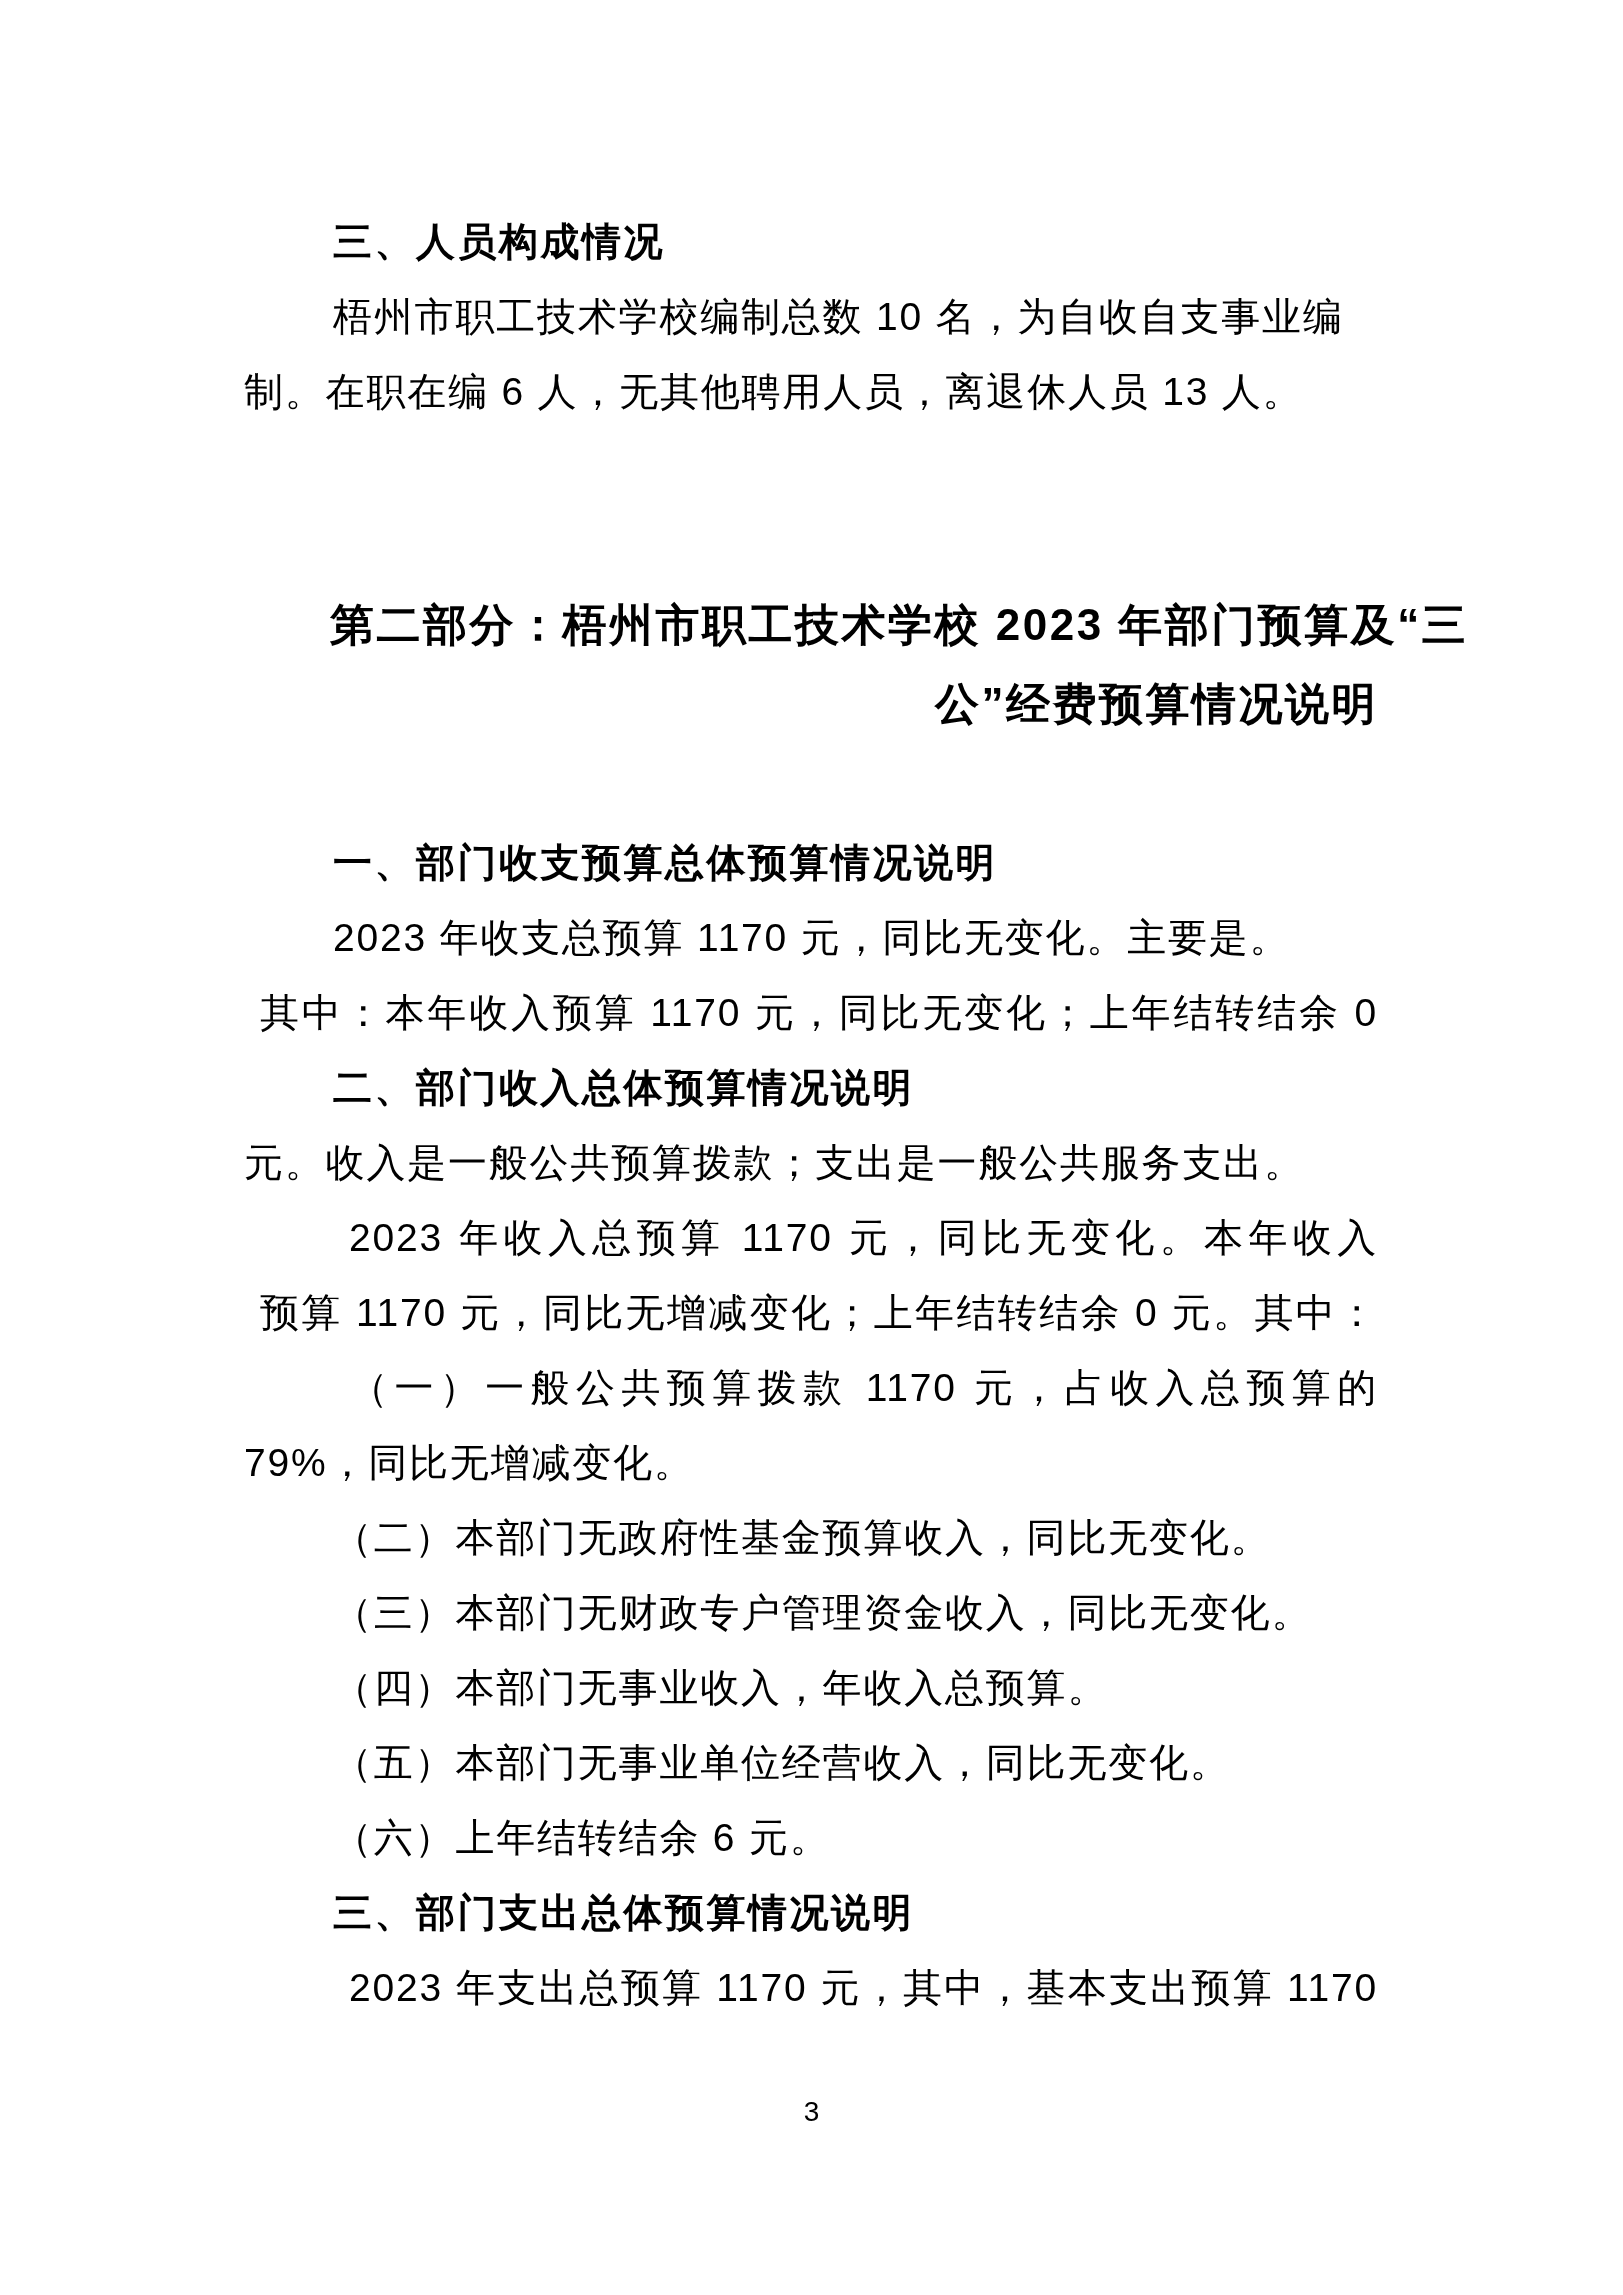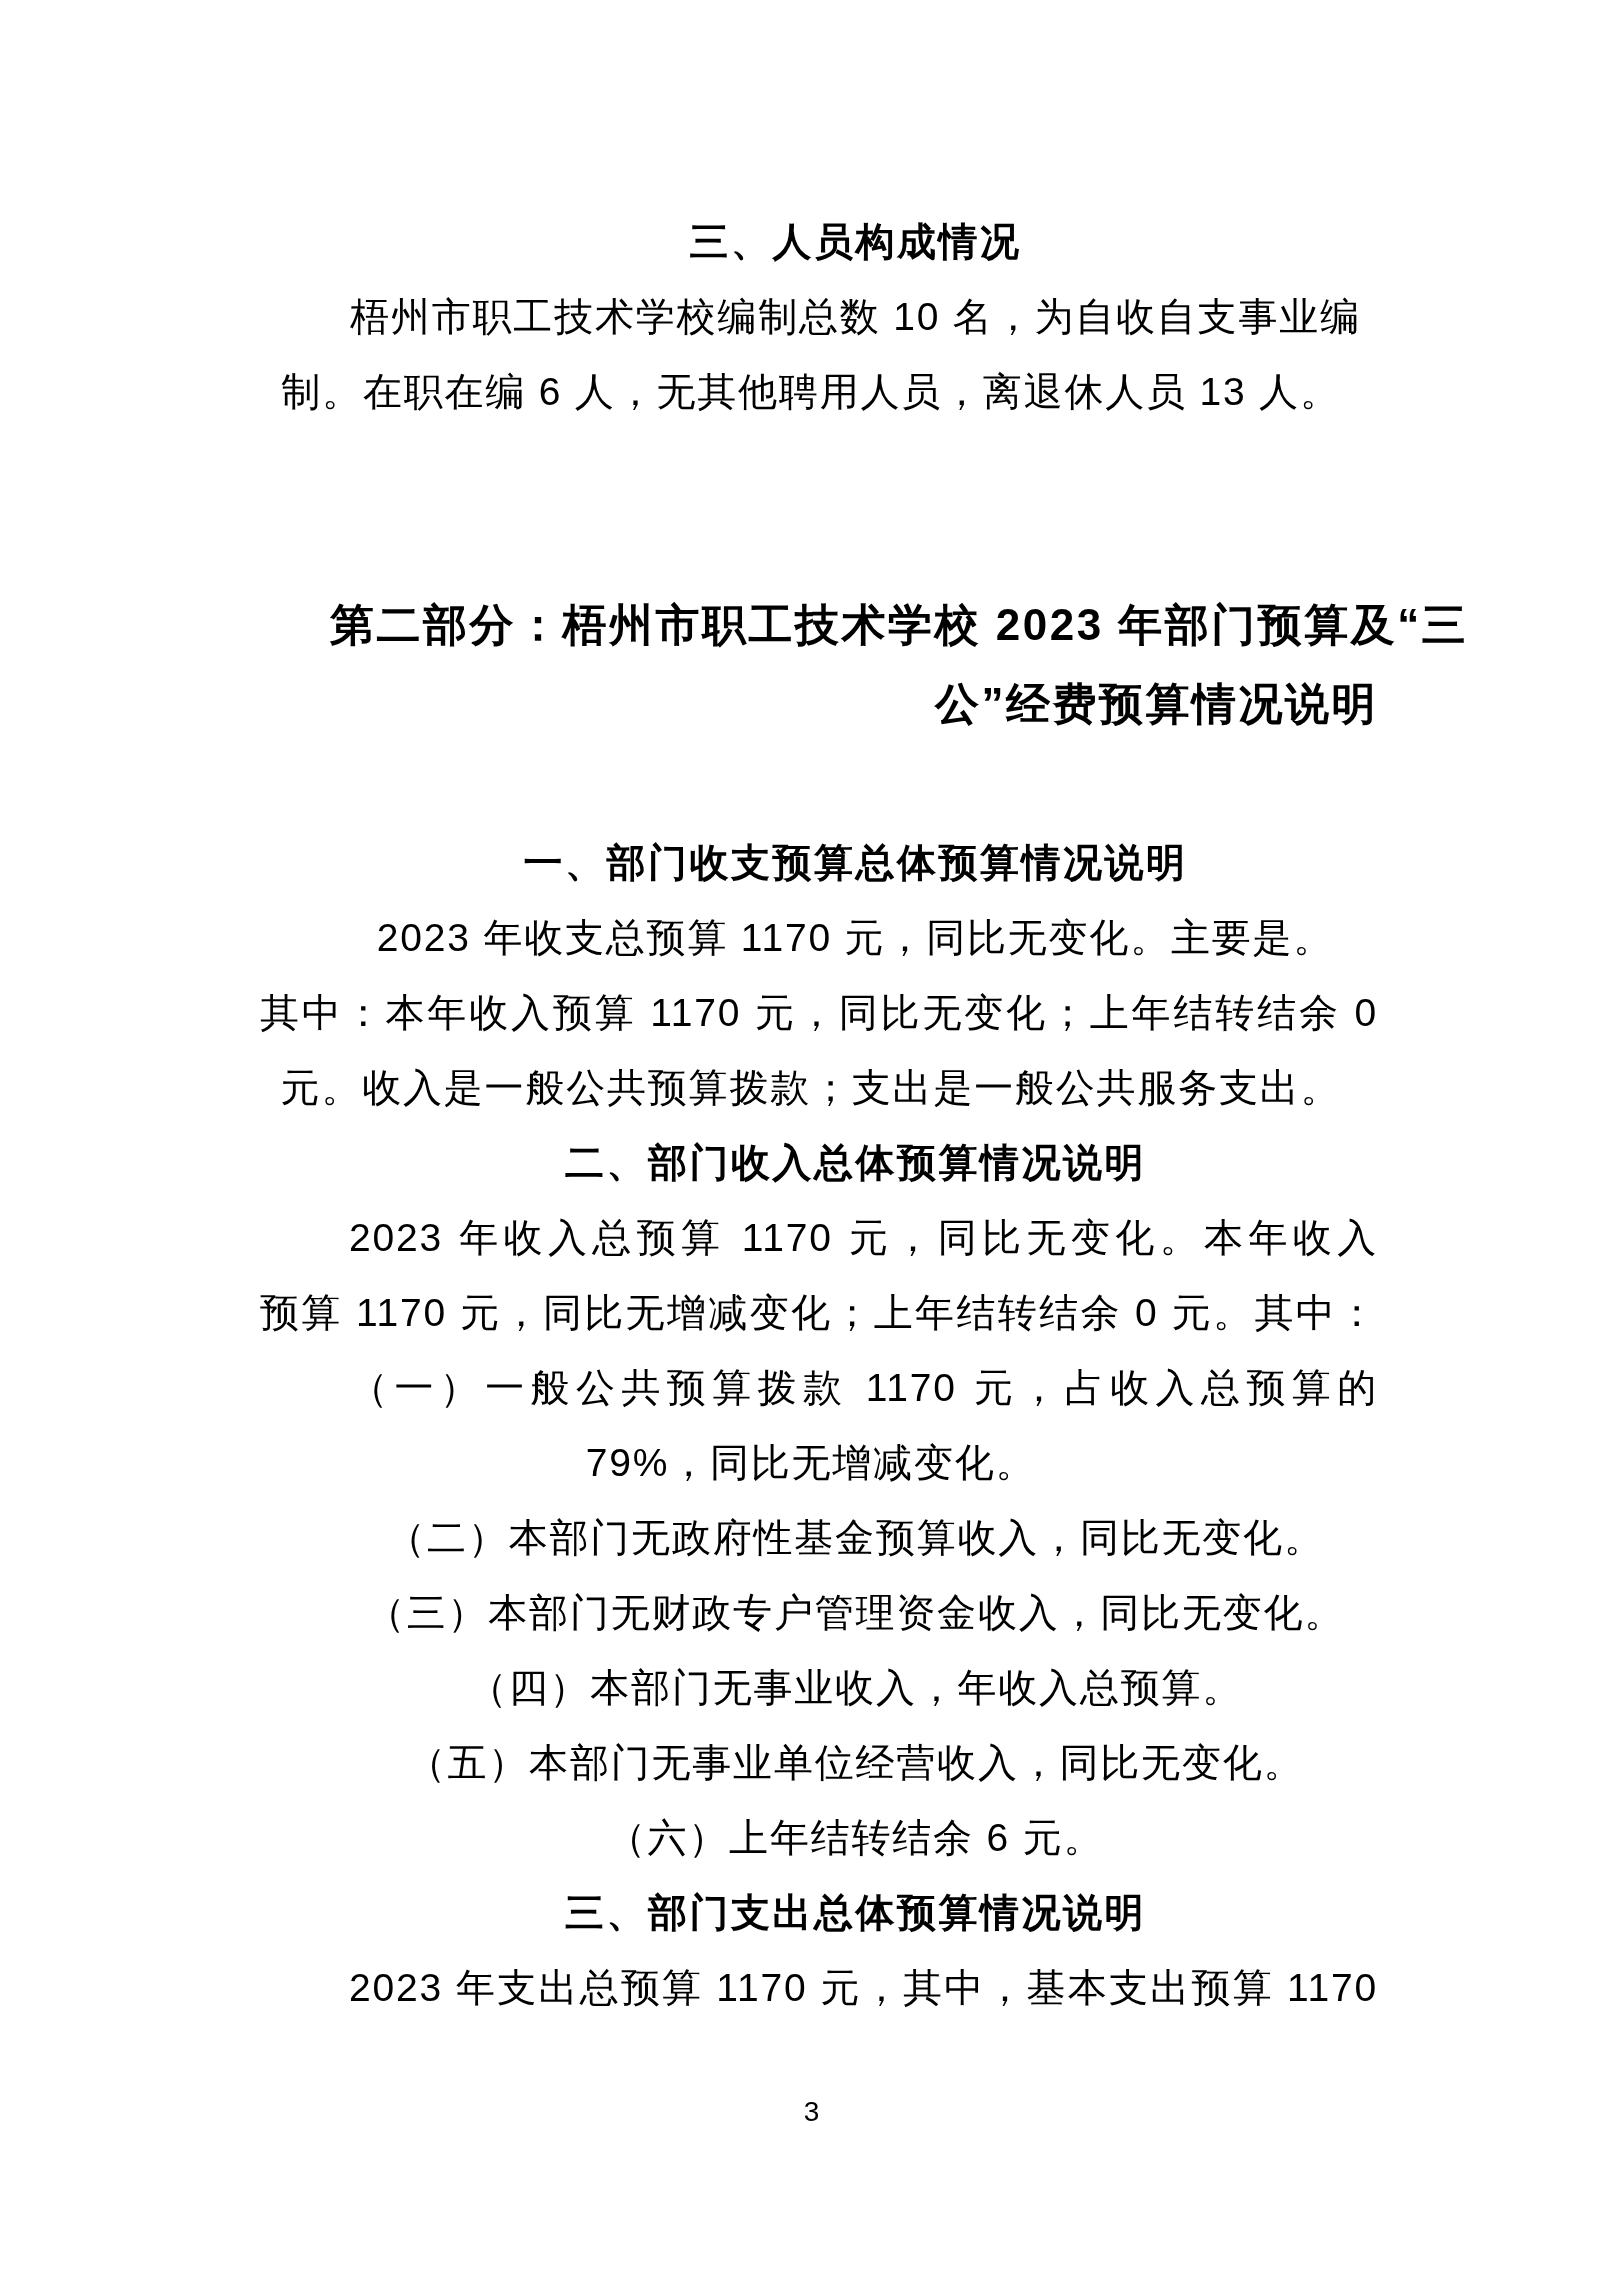--- a/index.html
+++ b/index.html
@@ -19,21 +19,20 @@
   }
   .line{
     height:75px;
     line-height:75px;
     font-size:39px;
     letter-spacing:1.8px;
     white-space:nowrap;
     color:#000;
     
     font-family:"Liberation Sans", serif;
-    text-align:center;
   }
   .line.h{
     font-weight:700;
     font-family:"Liberation Sans", sans-serif; 
     letter-spacing:2.5px;
   }
   .line.first{ padding-left:89px; }         
   .line.full{ text-align:justify; text-align-last:justify;margin-left:16px; } 
   .big{ margin-top:156px; margin-bottom:82px; }
   .big .line{
@@ -69,22 +68,22 @@
         <div class="line">制。在职在编 6 人，无其他聘用人员，离退休人员 13 人。</div>
       </div>
     <div class="big">
         <div class="line first">第二部分：梧州市职工技术学校 2023 年部门预算及“三</div>
         <div class="line">公”经费预算情况说明</div>
       </div>
     <div>
         <div class="line h first">一、部门收支预算总体预算情况说明</div>
         <div class="line first">2023 年收支总预算 1170 元，同比无变化。主要是。</div>
         <div class="line full">其中：本年收入预算 1170 元，同比无变化；上年结转结余 0</div>
+        <div class="line h first">二、部门收入总体预算情况说明</div>
         <div class="line">元。收入是一般公共预算拨款；支出是一般公共服务支出。</div>
-        <div class="line h first">二、部门收入总体预算情况说明</div>
         <div class="line first full">2023 年收入总预算 1170 元，同比无变化。本年收入</div>
         <div class="line full">预算 1170 元，同比无增减变化；上年结转结余 0 元。其中：</div>
         <div class="line first full">（一）一般公共预算拨款 1170 元，占收入总预算的</div>
         <div class="line">79%，同比无增减变化。</div>
         <div class="line first">（二）本部门无政府性基金预算收入，同比无变化。</div>
         <div class="line first">（三）本部门无财政专户管理资金收入，同比无变化。</div>
         <div class="line first">（四）本部门无事业收入，年收入总预算。</div>
         <div class="line first">（五）本部门无事业单位经营收入，同比无变化。</div>
         <div class="line first">（六）上年结转结余 6 元。</div>
         <div class="line h first">三、部门支出总体预算情况说明</div>

